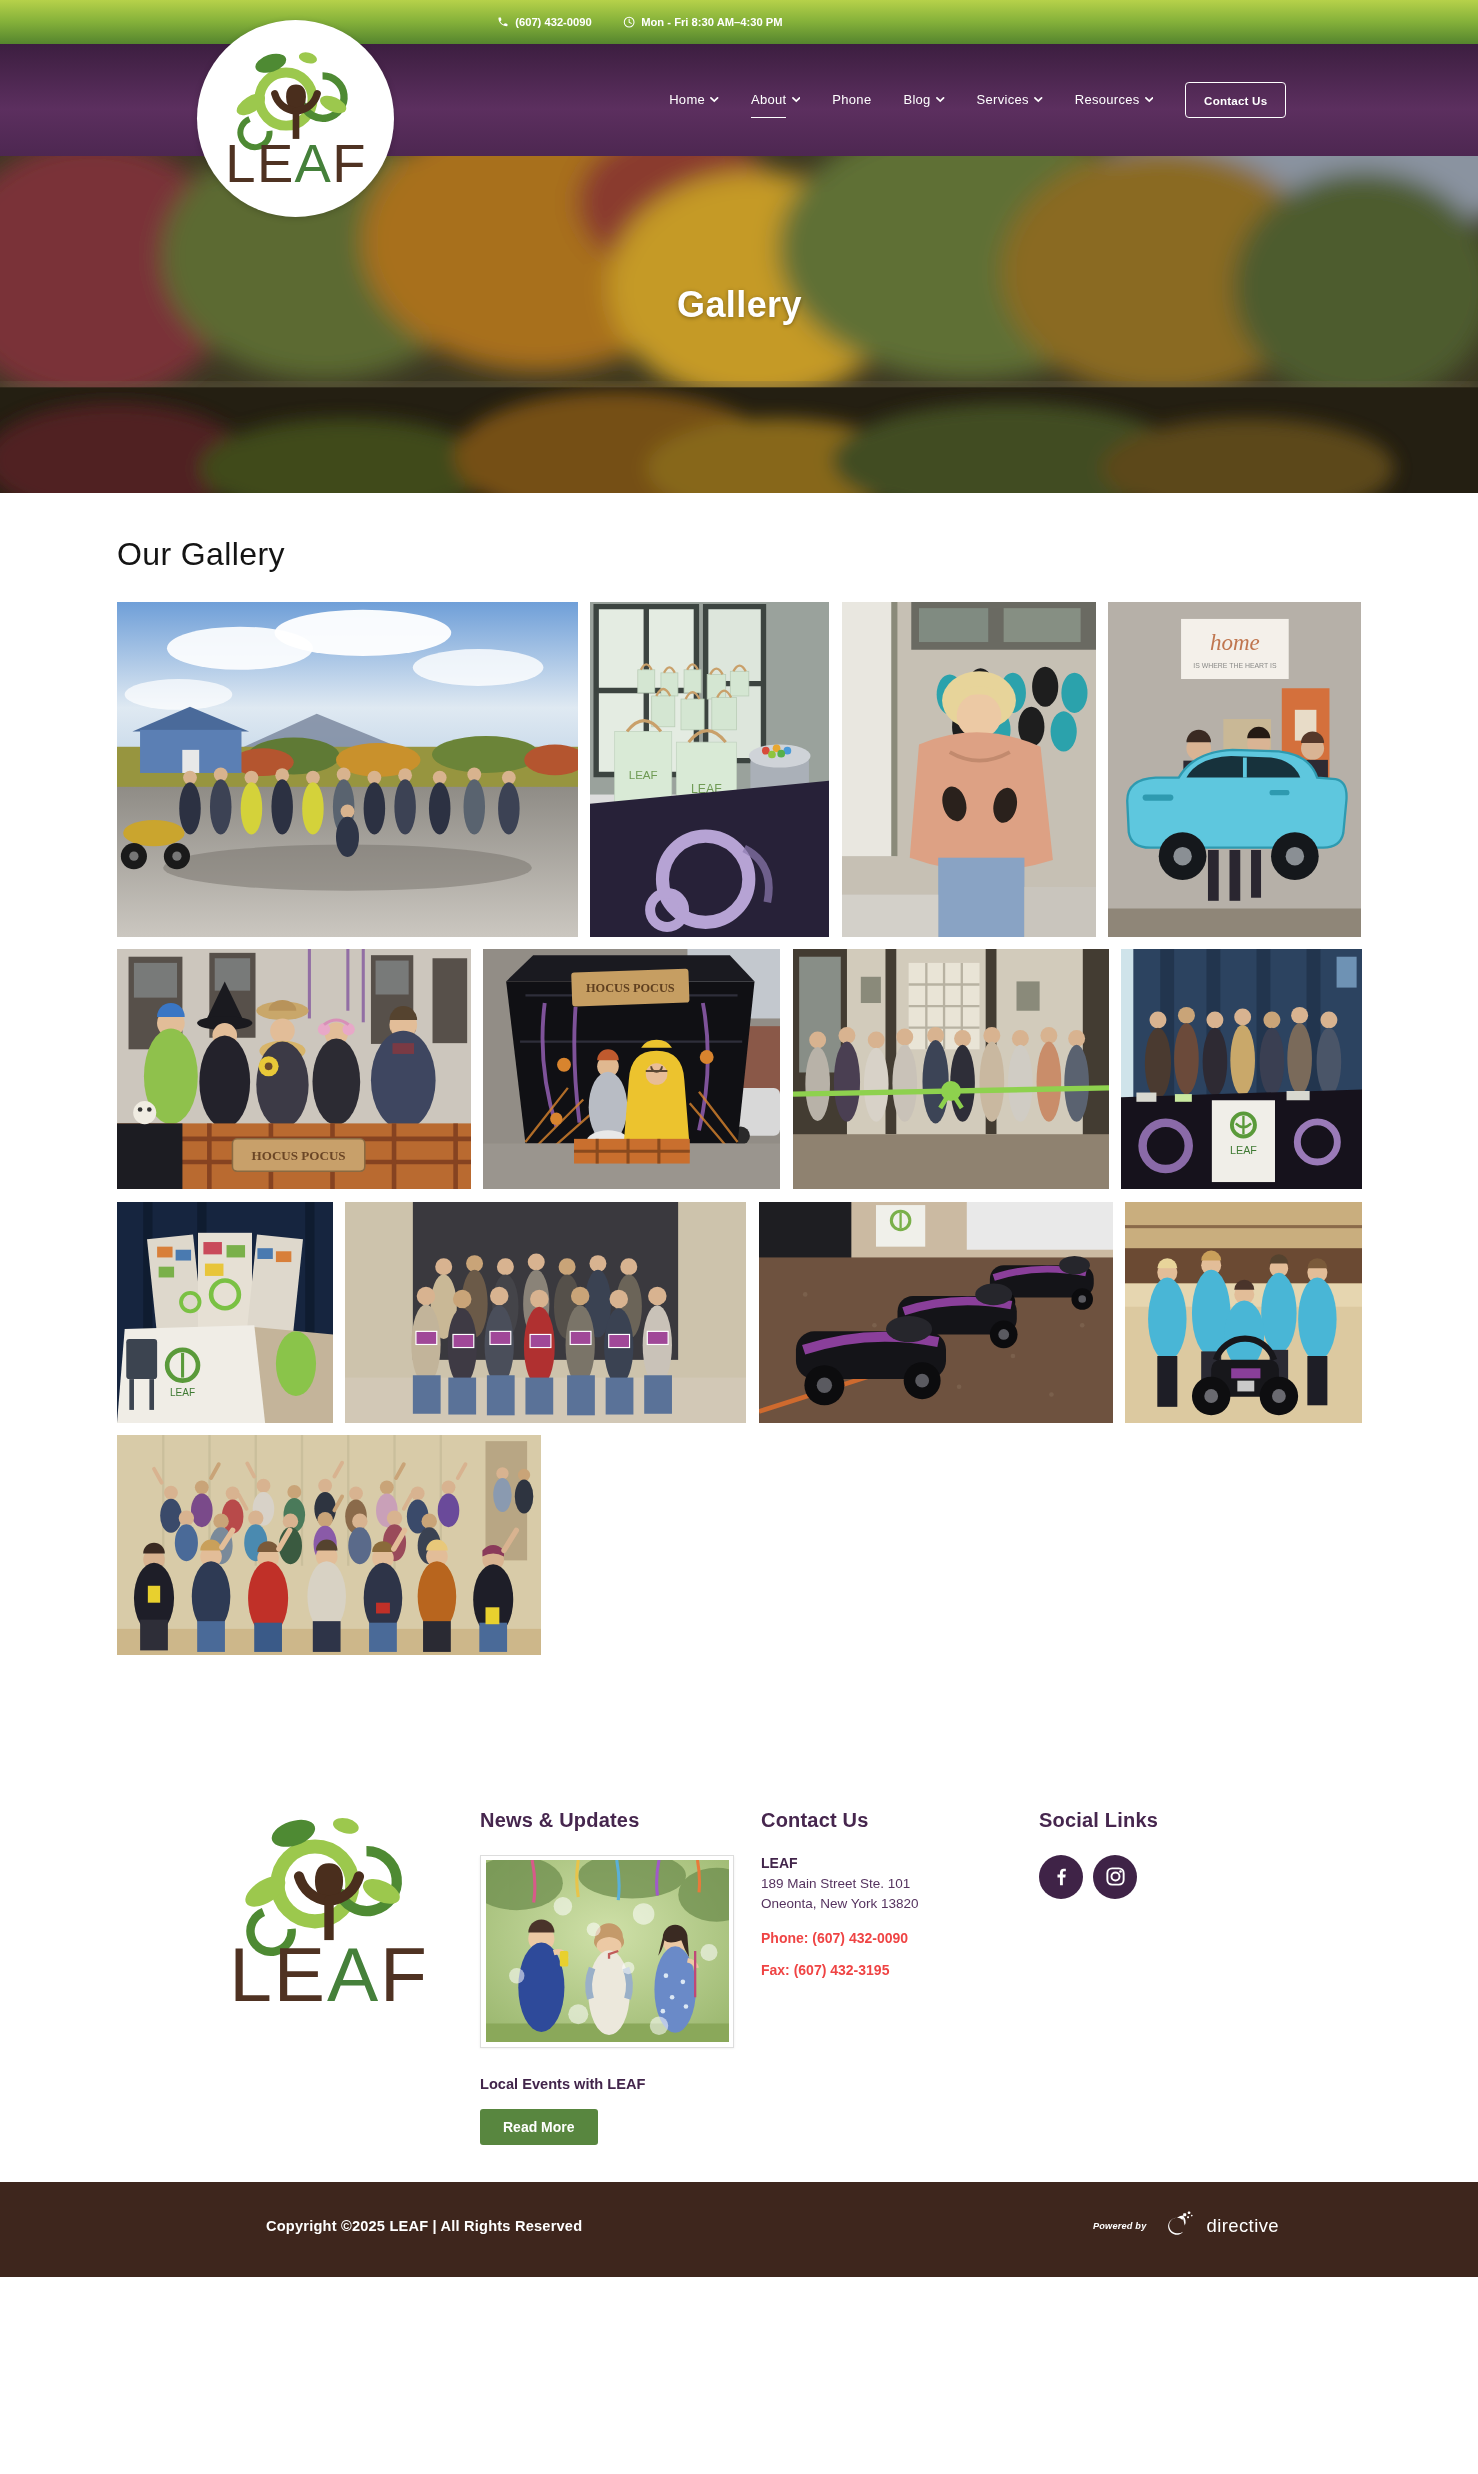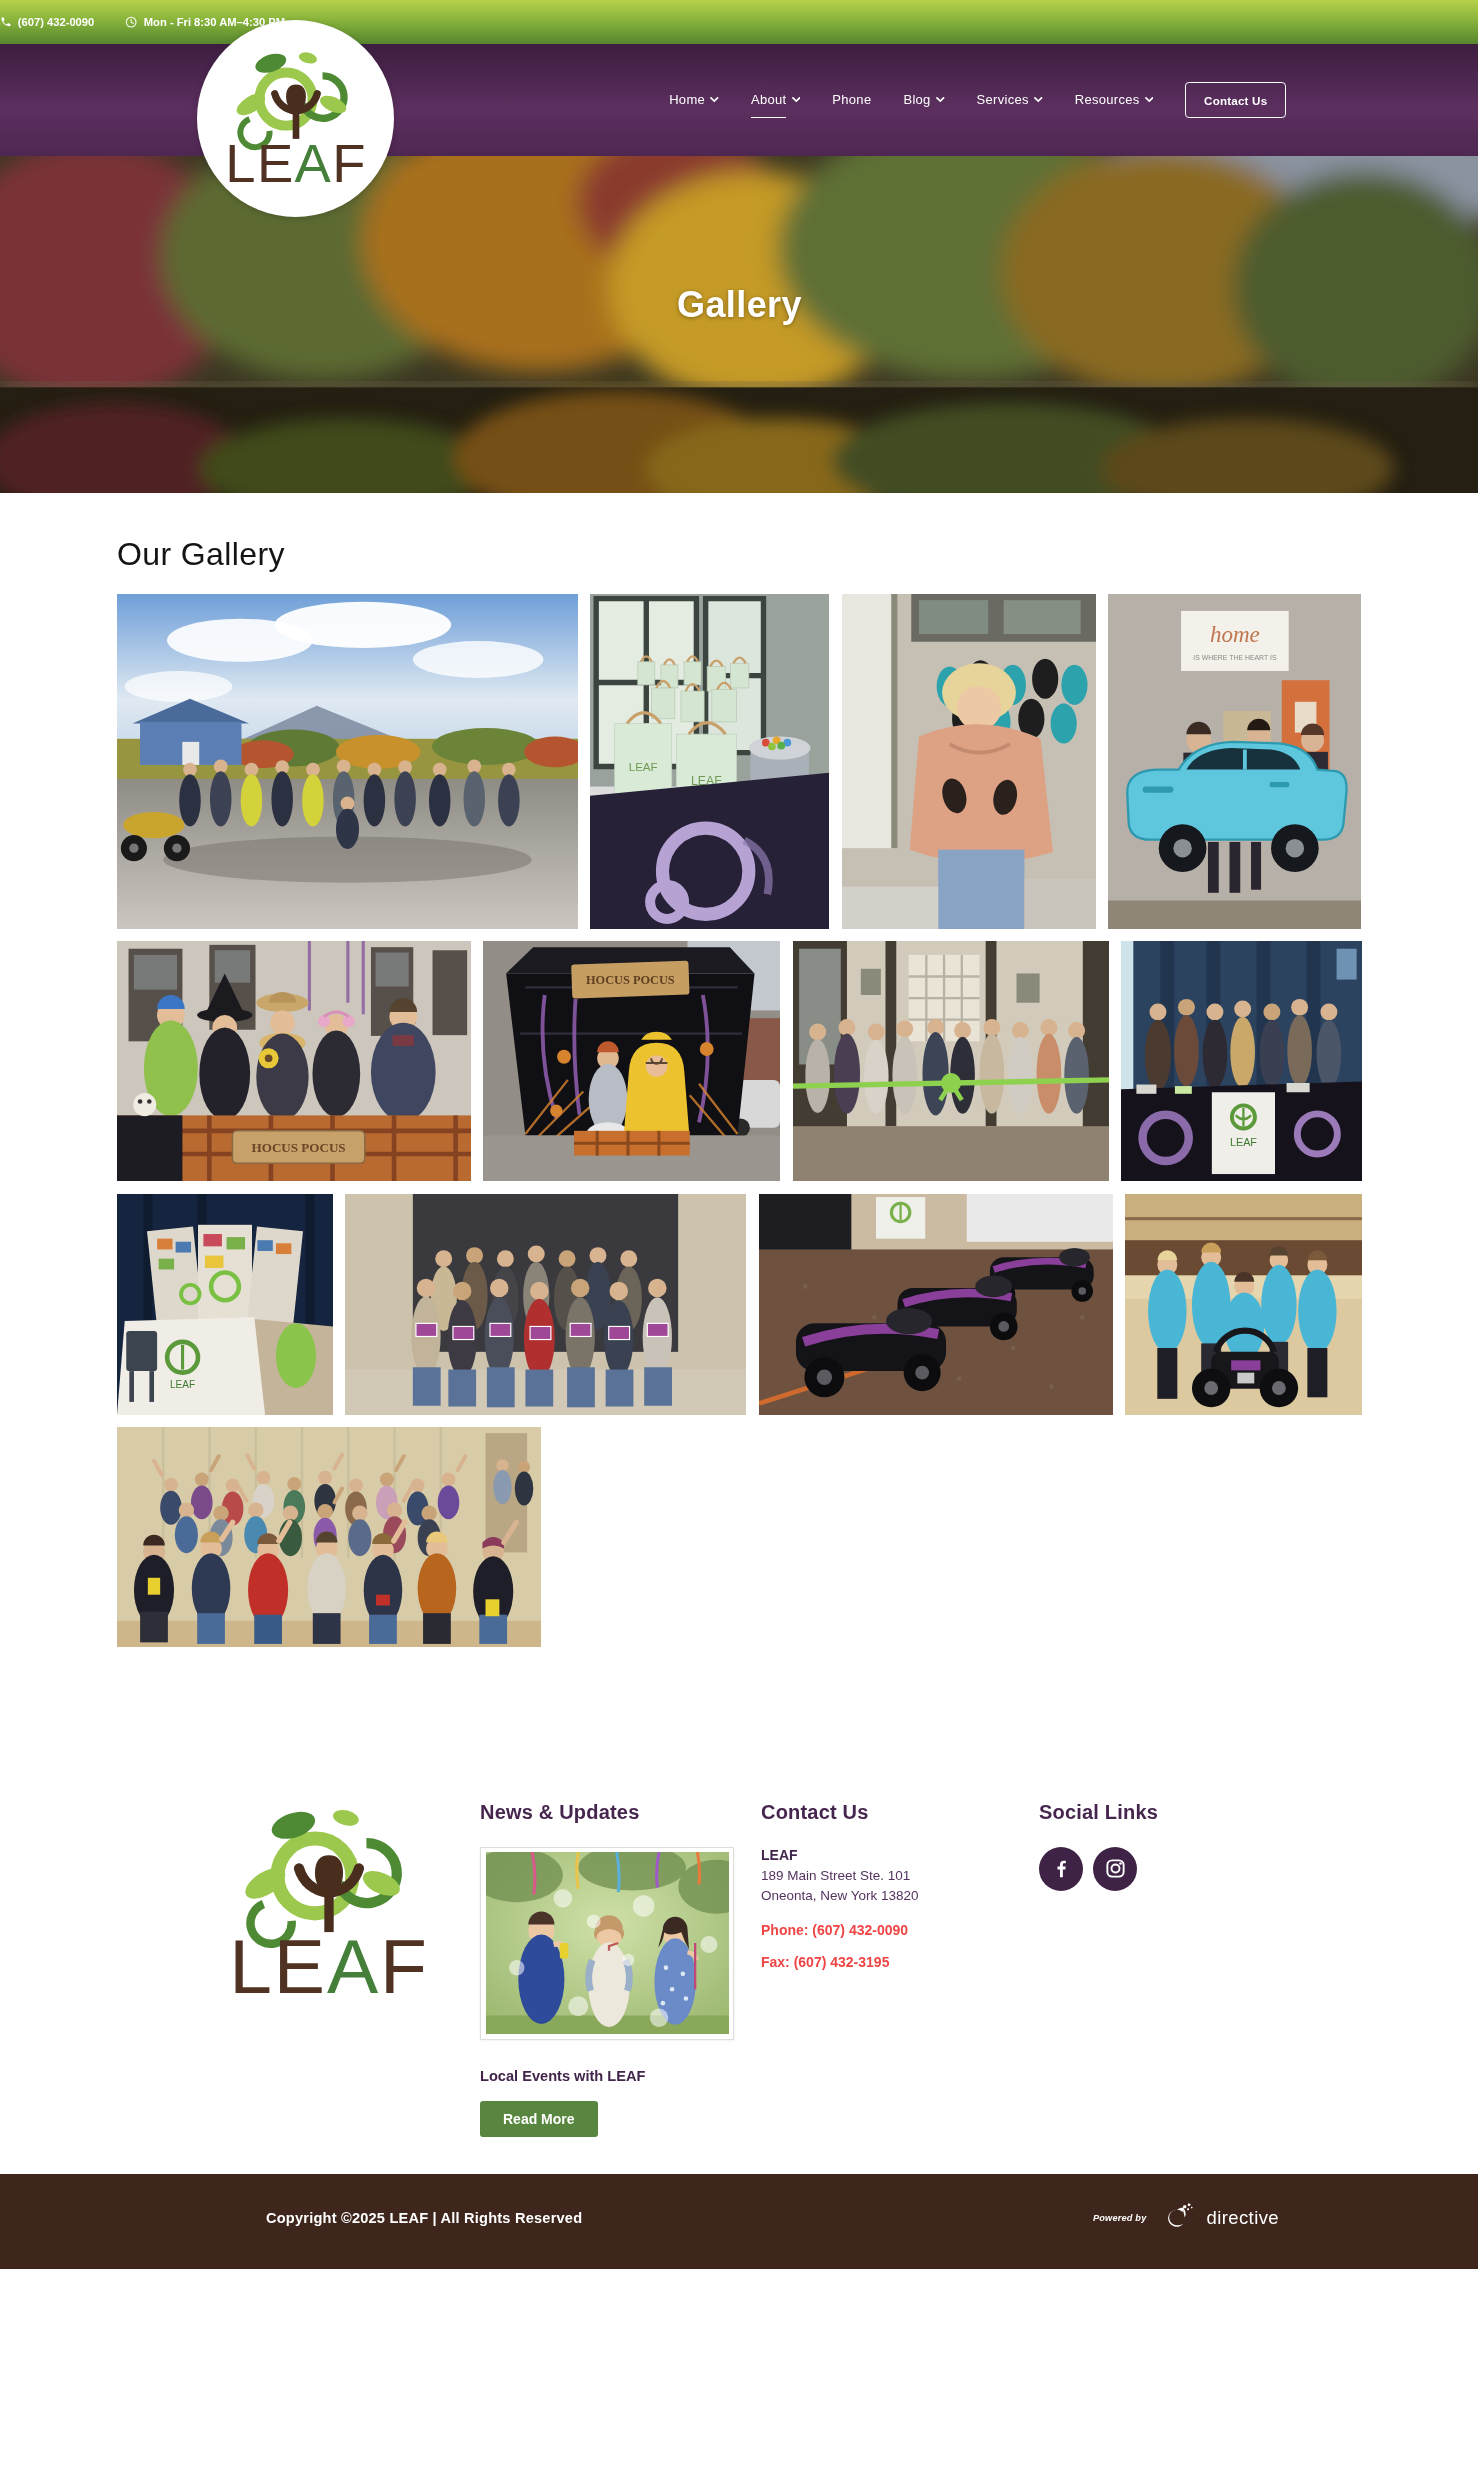--- a/index.html
+++ b/index.html
@@ -9,21 +9,21 @@
     font-family: "Liberation Sans", sans-serif;
     -webkit-font-smoothing: antialiased;
   }
   a { text-decoration: none; color: inherit; }
 
   
   .header { position: relative; }
   .topbar {
     height: 44px;
     background: linear-gradient(180deg, #b6d14a 0%, #86b23a 48%, #55852e 100%);
-    display: flex; align-items: center; justify-content: flex-start;
+    display: flex; align-items: center; justify-content: center;
     gap: 31px; padding-right: 199px;
     color: #fff; font-weight: bold; font-size: 11.2px;
   }
   .topbar .tb-item { display: flex; align-items: center; gap: 6.2px; }
   .topbar svg { display: block; }
 
   .nav {
     height: 112px;
     background: linear-gradient(180deg, #3c1e40 0%, #5c2f5f 58%, #4d2751 100%);
     display: flex; align-items: center; justify-content: flex-end;
@@ -53,21 +53,21 @@
   .hero svg.bg { position: absolute; inset: 0; width: 100%; height: 100%; }
   .hero h1 {
     position: absolute; width: 100%; top: 128px; text-align: center;
     color: #fff; font-size: 36px; font-weight: 600; letter-spacing: 0.4px;
     text-shadow: 0 0.8px 4.6px rgba(0,0,0,.35);
   }
 
   
   .main { padding: 0 117px; }
   .gallery-heading {
-    margin-top: 43px; margin-bottom: 21px;
+    margin-top: 43px; margin-bottom: 29px;
     font-size: 32px; font-weight: 500; color: #141414; letter-spacing: 0.4px;
   }
   .gallery { display: flex; flex-direction: column; gap: 12.3px; width: 1245px; }
   .grow { display: flex; gap: 12.3px; }
   .ph { position: relative; overflow: hidden; background: #ddd; cursor: pointer; }
   .ph svg { width: 100%; height: 100%; display: block; }
   .r1 .ph { height: 335px; }
   .r2 .ph { height: 240px; }
   .r3 .ph { height: 221px; }
   .r4 .ph { height: 220px; }

